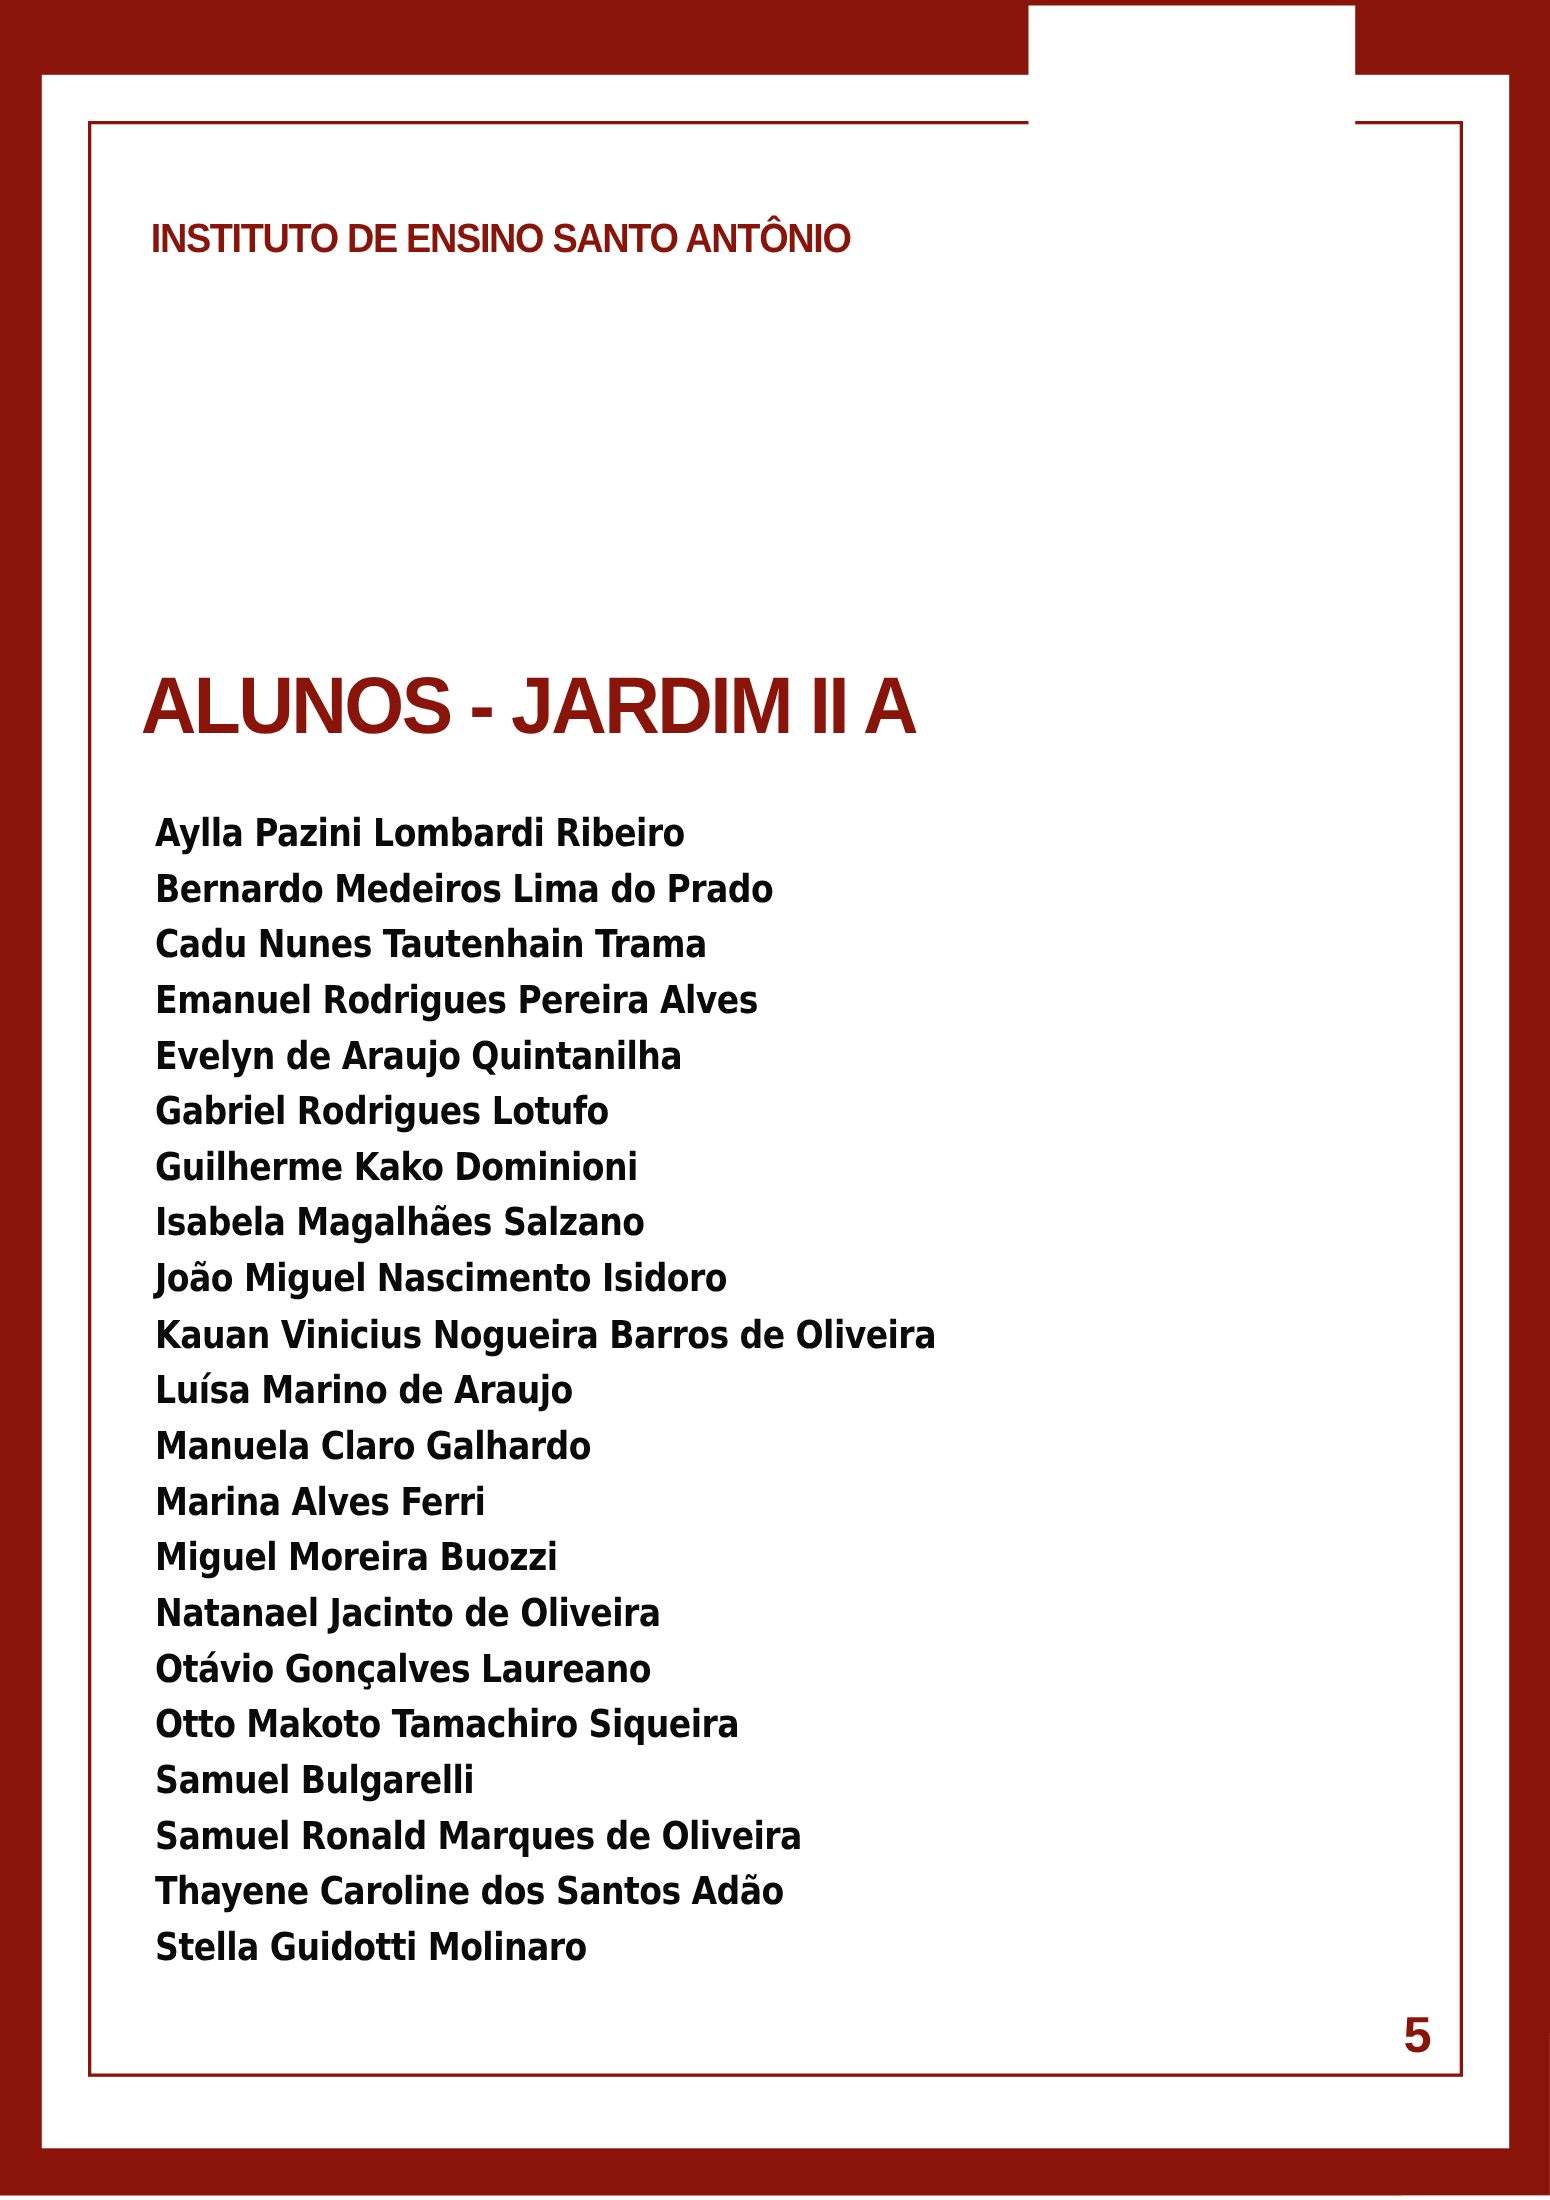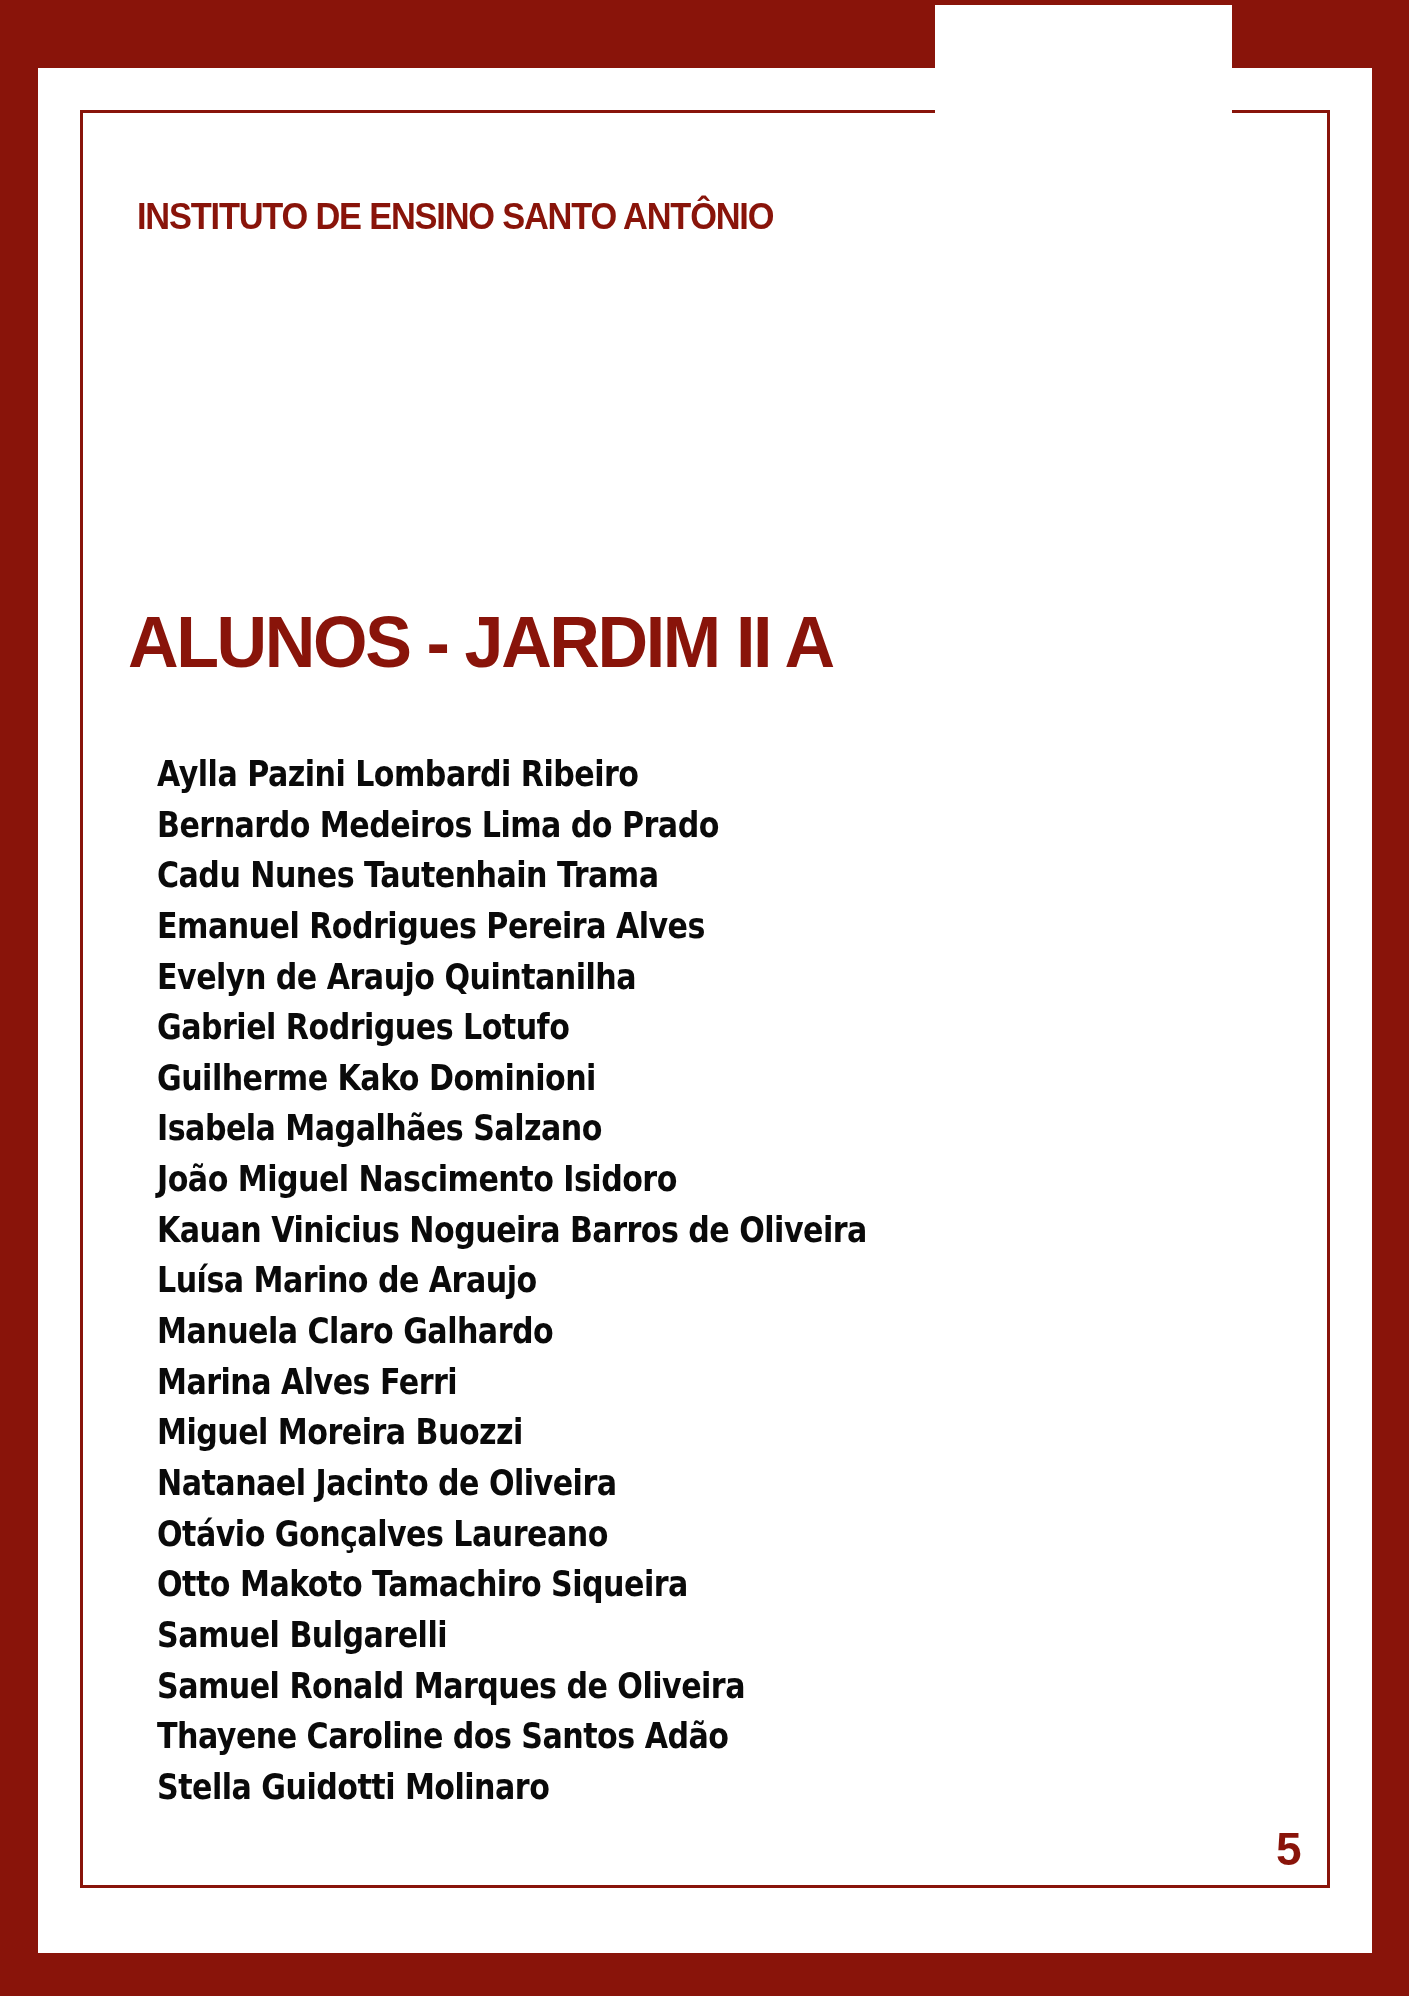--- a/index.html
+++ b/index.html
@@ -104,21 +104,21 @@
       color: #89140a;
       white-space: nowrap;
       transform: scaleX(0.96);
       transform-origin: left top;
       line-height: 1;
     }
     .student-list {
       position: absolute;
       left: 141px;
       top: 733px;
-      margin: 16px;
+      margin: 0;
       padding: 0;
       list-style: none;
     }
     .student-list li {
       font-family: "DejaVu Sans", sans-serif;
       font-weight: bold;
       font-size: 35px;
       line-height: 50.65px;
       height: 50.65px;
       color: #0a0a0a;

